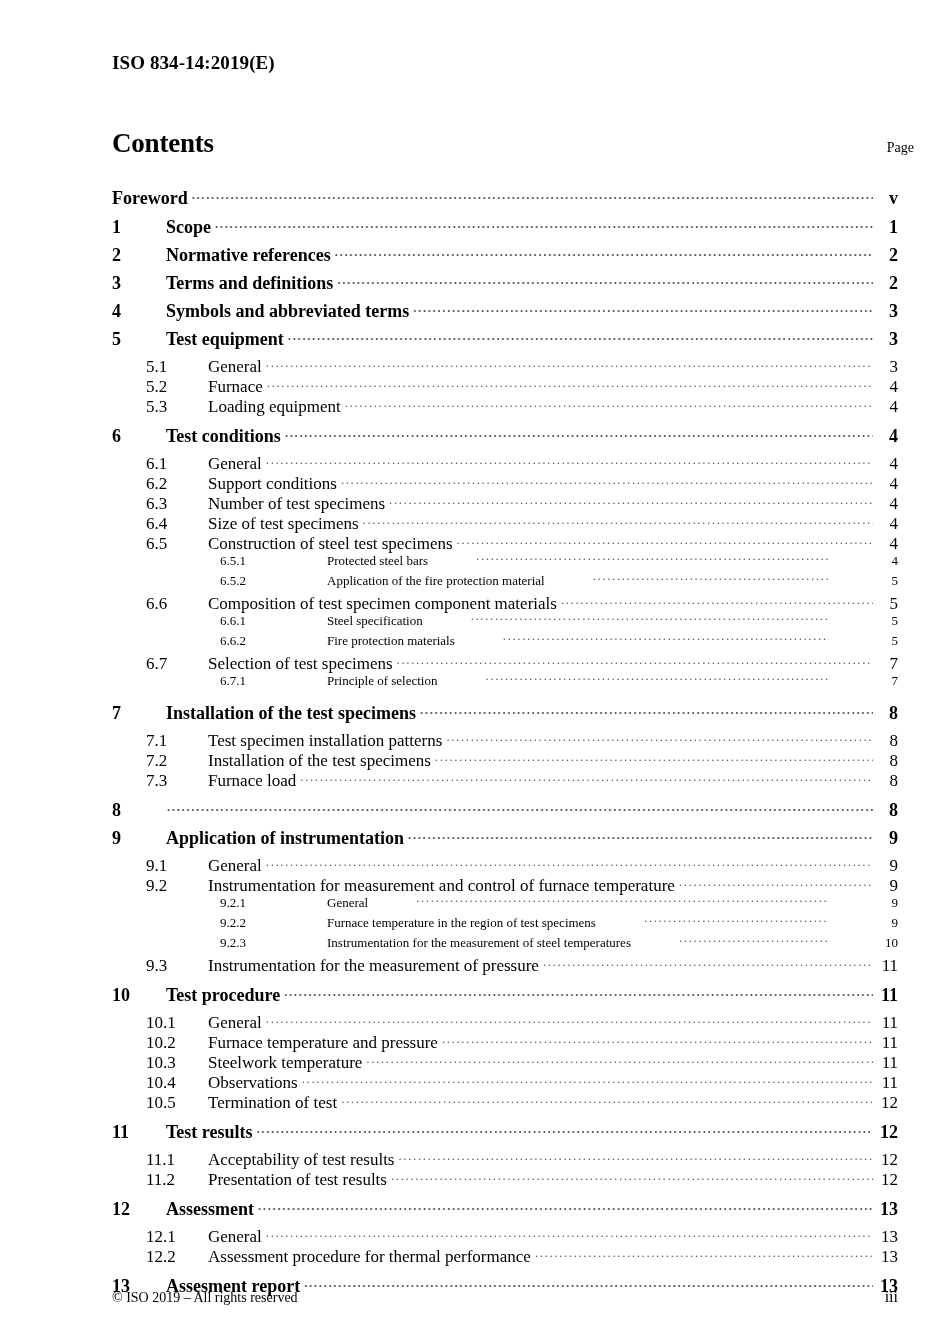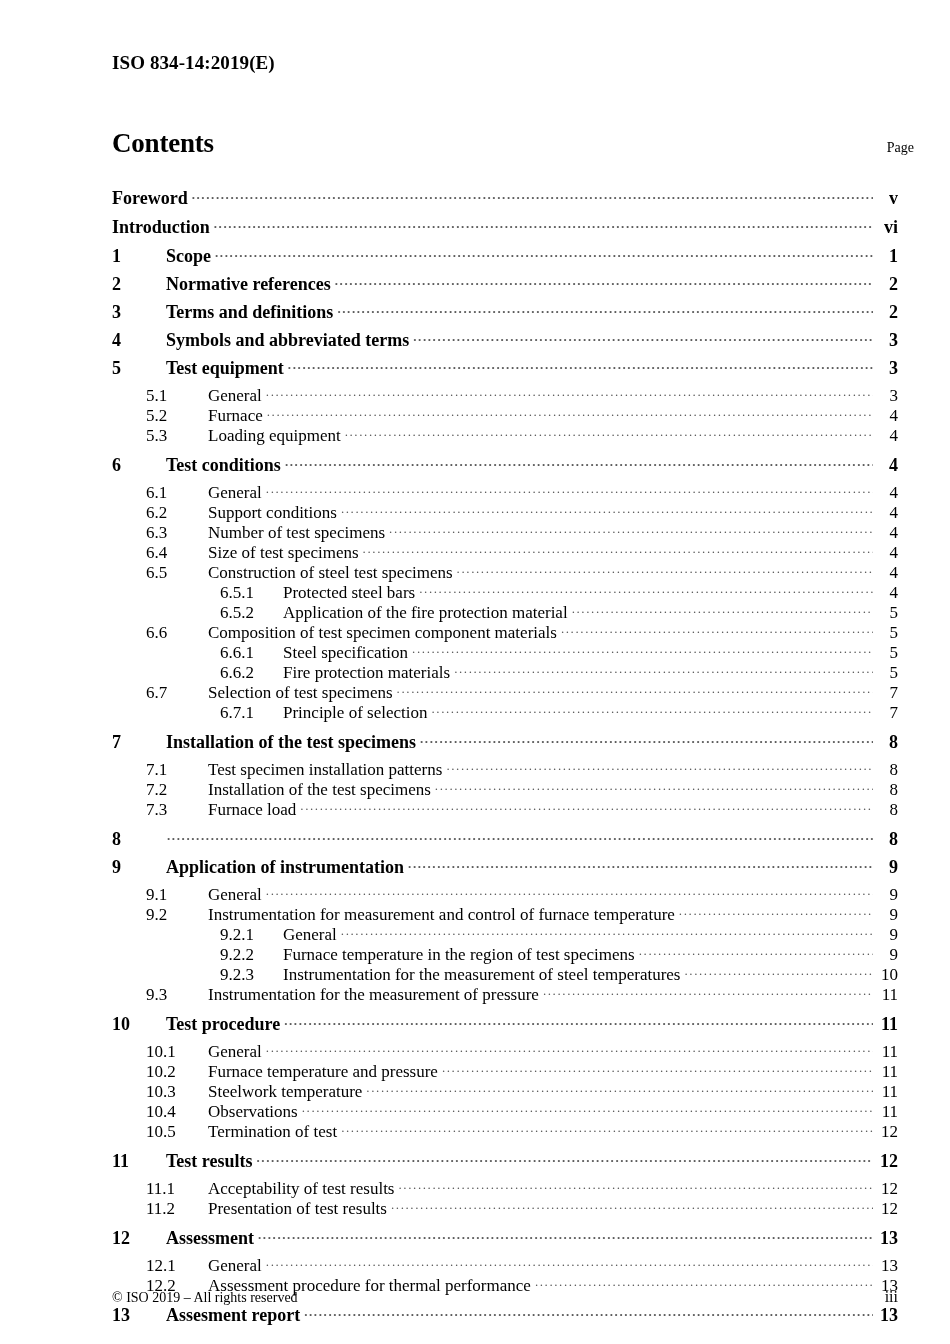--- a/index.html
+++ b/index.html
@@ -121,23 +121,24 @@
   .lvl2 {
     font-size: 17px;
     font-weight: normal;
     height: 20px;
   }
   .lvl2 .toc-num { width: 62px; margin-left: 34px; }
   .lvl2 .toc-page { font-weight: normal; }
 
   
   .lvl3 {
-    font-size: 17px;
+    font-size: 13px;
     font-weight: normal;
     height: 20px;
+    gap: 44px;
   }
   .lvl3 .toc-num { width: 63px; margin-left: 108px; }
   .lvl3 .toc-page { font-weight: normal; }
 
   
   .doc-footer {
     position: absolute;
     bottom: 38px;
     left: 112px;
     right: 52px;
@@ -160,26 +161,20 @@
     <div class="page-label">Page</div>
   </div>
 
   <div class="toc" id="toc-list">
       <div class="toc-entry lvl0">
         <span class="toc-num"></span>
         <span class="toc-text">Foreword</span>
         <span class="toc-dots"></span>
         <span class="toc-page">v</span>
       </div>
-      <div class="toc-entry lvl0">
-        <span class="toc-num"></span>
-        <span class="toc-text">Introduction</span>
-        <span class="toc-dots"></span>
-        <span class="toc-page">vi</span>
-      </div>
       <div class="toc-entry lvl1">
         <span class="toc-num">1</span>
         <span class="toc-text">Scope</span>
         <span class="toc-dots"></span>
         <span class="toc-page">1</span>
       </div>
       <div class="toc-entry lvl1">
         <span class="toc-num">2</span>
         <span class="toc-text">Normative references</span>
         <span class="toc-dots"></span>

